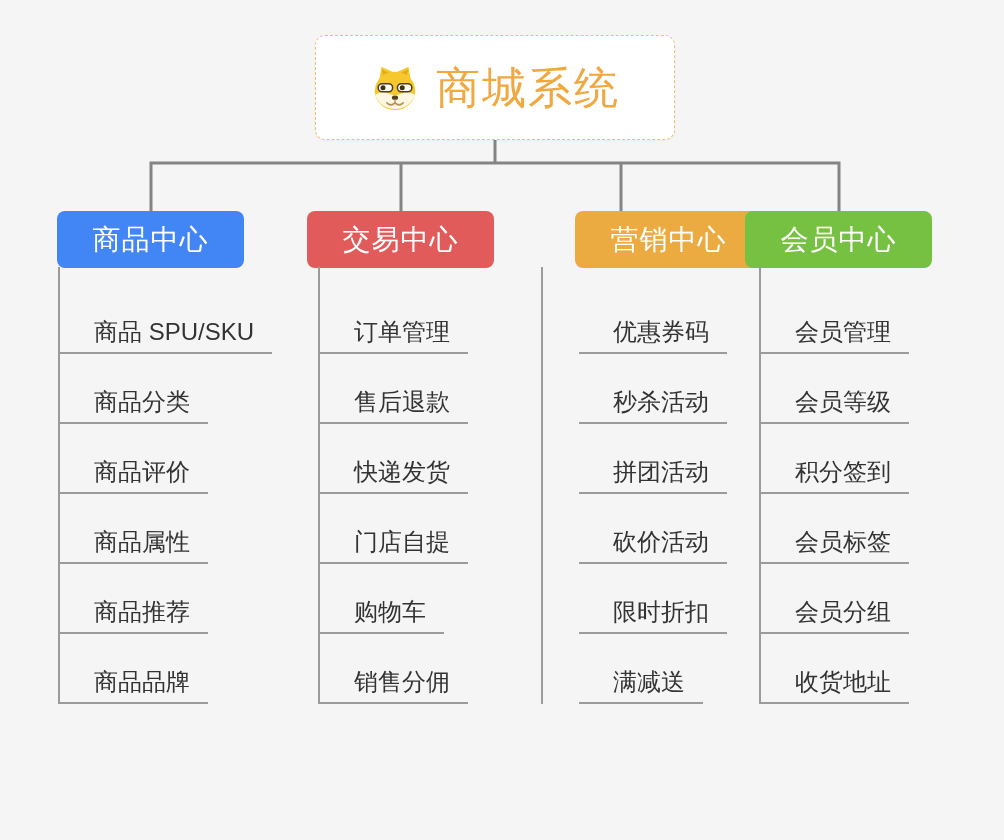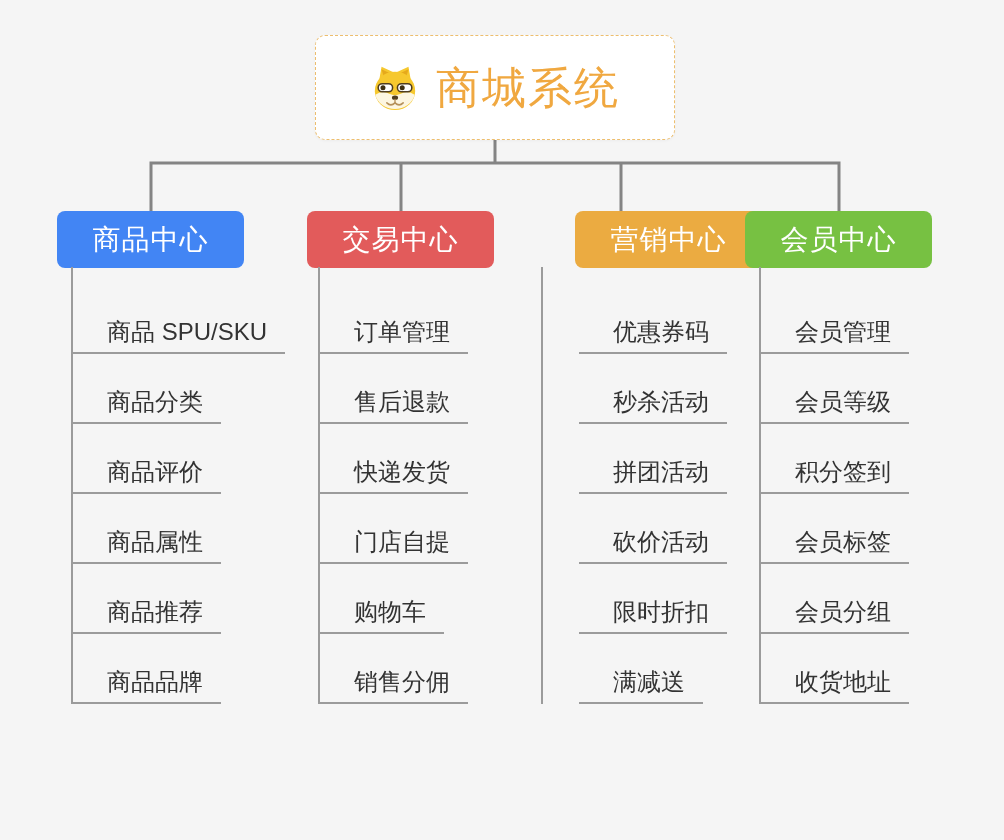--- a/index.html
+++ b/index.html
@@ -87,21 +87,21 @@
         <path d="M26 38 V41" stroke="#B59058" stroke-width="1.4" stroke-linecap="round"></path>
         <path d="M17.5 41.5 q4.2 4.2 8.5 0 q4.3 4.2 8.5 0" stroke="#B59058" stroke-width="1.6" fill="none" stroke-linecap="round"></path>
       </svg>
     </span>
     <span class="root-title">商城系统</span>
   </div>
 
 <div class="branch-header" style="left: 57px; background: rgb(66, 133, 244);">
       <span>商品中心</span>
     </div>
-    <div class="column" style="left: 71px;">
+    <div class="column" style="left: 58px;">
       <div class="sub-topic">
         <span>商品 SPU/SKU</span>
       </div>
       <div class="sub-topic">
         <span>商品分类</span>
       </div>
       <div class="sub-topic">
         <span>商品评价</span>
       </div>
       <div class="sub-topic">

